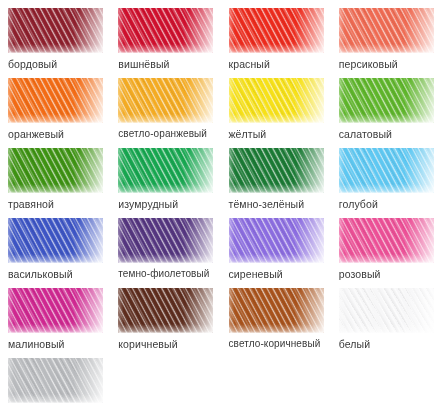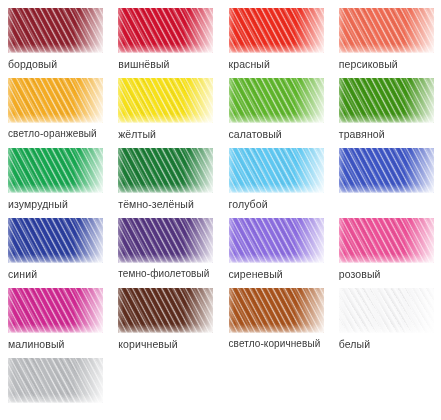--- a/index.html
+++ b/index.html
@@ -105,20 +105,28 @@
       <div class="label">красный</div>
     </div>
     <div class="cell">
       <div class="swatch">
         <div class="base" style="background-color: rgb(239, 106, 82);"></div>
         <div class="tex"></div>
         <div class="edge"></div>
       </div>
       <div class="label">персиковый</div>
     </div>
+    <div class="cell">
+      <div class="swatch">
+        <div class="base" style="background-color: rgb(243, 107, 20);"></div>
+        <div class="tex"></div>
+        <div class="edge"></div>
+      </div>
+      <div class="label">оранжевый</div>
+    </div>
     <div class="cell wide">
       <div class="swatch">
         <div class="base" style="background-color: rgb(244, 171, 34);"></div>
         <div class="tex"></div>
         <div class="edge"></div>
       </div>
       <div class="label">светло-оранжевый</div>
     </div>
     <div class="cell">
       <div class="swatch">
@@ -167,28 +175,21 @@
         <div class="edge"></div>
       </div>
       <div class="label">голубой</div>
     </div>
     <div class="cell">
       <div class="swatch">
         <div class="base" style="background-color: rgb(60, 84, 196);"></div>
         <div class="tex"></div>
         <div class="edge"></div>
       </div>
-    </div>
-    <div class="cell">
-      <div class="swatch">
-        <div class="base" style="background-color: rgb(42, 61, 158);"></div>
-        <div class="tex"></div>
-        <div class="edge"></div>
-      </div>
-      <div class="label">синий</div>
+      <div class="label">васильковый</div>
     </div>
     <div class="cell wide">
       <div class="swatch">
         <div class="base" style="background-color: rgb(84, 53, 127);"></div>
         <div class="tex"></div>
         <div class="edge"></div>
       </div>
       <div class="label">темно-фиолетовый</div>
     </div>
     <div class="cell">

